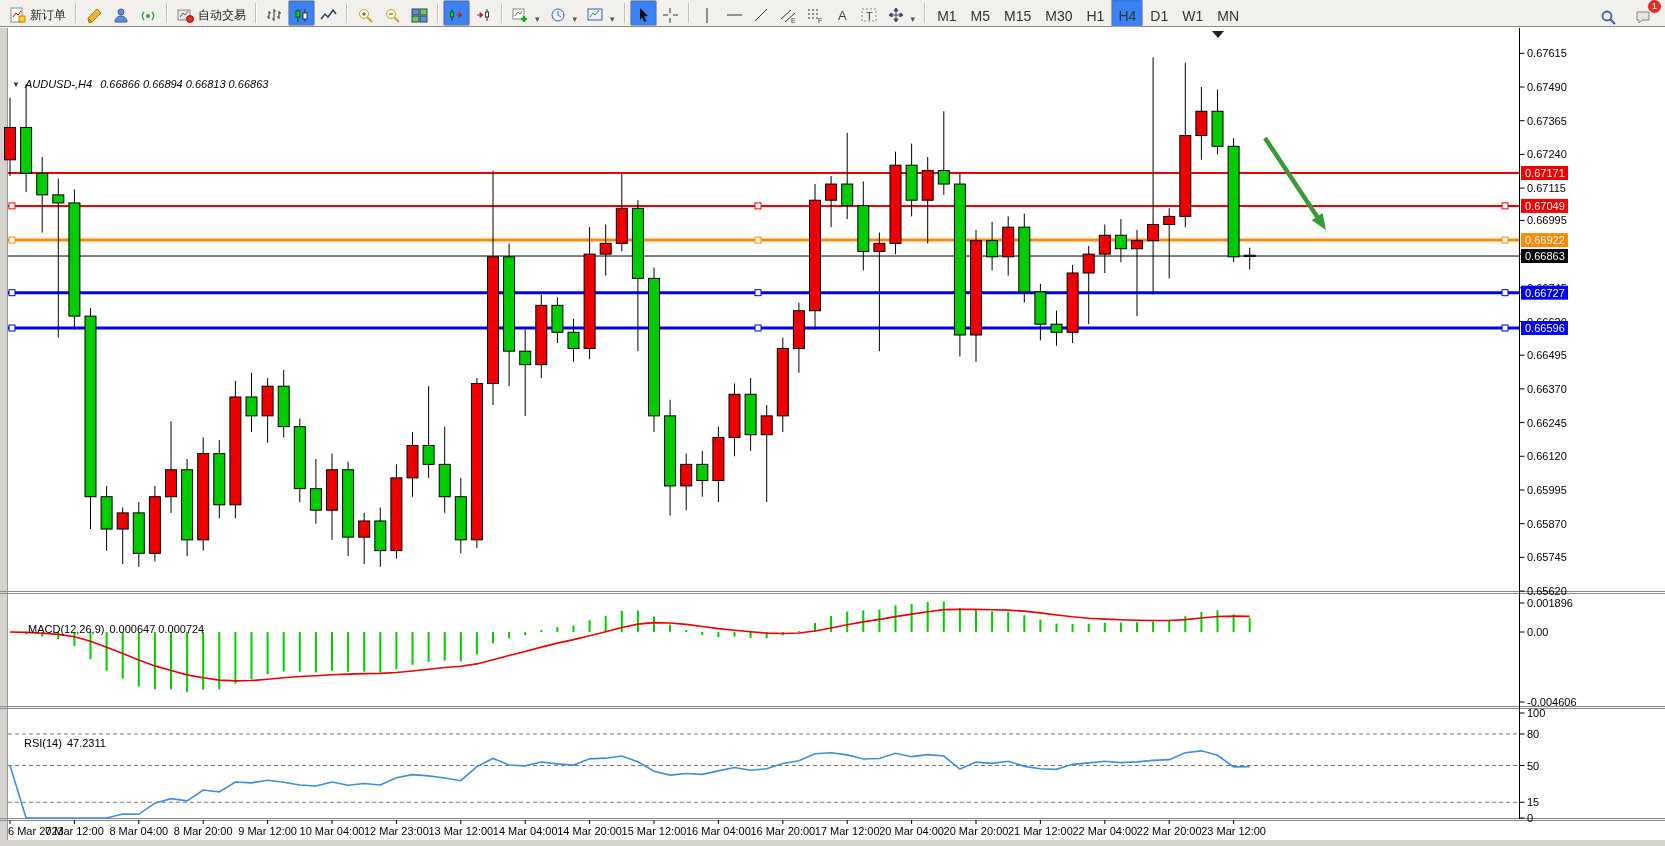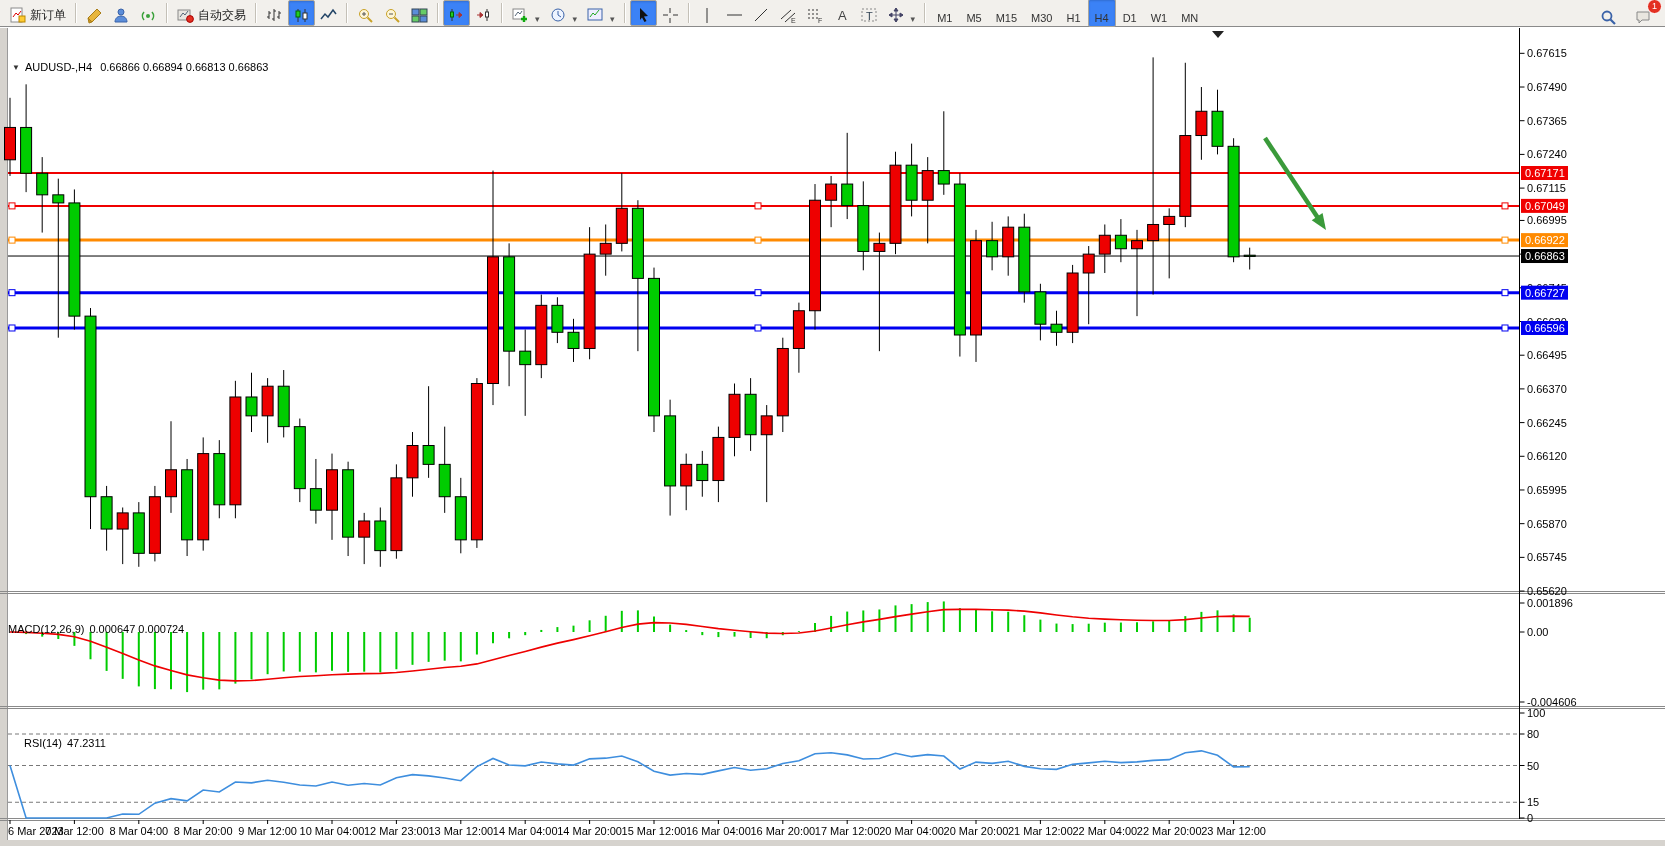--- a/index.html
+++ b/index.html
@@ -6,31 +6,31 @@
     font-family:"Liberation Sans","DejaVu Sans",sans-serif;}
   #app{position:relative;width:1665px;height:846px;background:#fff;}
   
   #toolbar{position:absolute;top:0;left:0;width:1665px;height:27px;background:#f2f0ec;
     border-bottom:1px solid #8a8a8a;display:flex;align-items:center;padding:0 4px;box-sizing:border-box;white-space:nowrap;}
   .tb-btn{display:inline-flex;align-items:flex-end;gap:4px;height:22px;padding:1px 4px;border:1px solid transparent;
     border-radius:2px;font-size:12px;color:#222;cursor:default;}
   .tb-btn.active{background:#3b82f6;border-color:#aaa69c;box-shadow:inset 0 1px 2px rgba(0,0,0,.15);}
   .tb-sep{display:inline-block;width:1px;height:20px;background:#c4c0b7;margin:0 4px;border-right:1px solid #fff;}
   .tb-caret{font-size:9px;color:#555;margin-left:2px;}
-  .tf-btn{font-size:11px;padding:2px 6px;color:#333;}
+  .tf-btn{font-size:14px;padding:2px 6px;color:#333;}
   #tb-right{position:absolute;right:8px;top:2px;display:flex;align-items:center;gap:8px;}
   .badge-red{position:absolute;top:-4px;right:-6px;background:#e33022;color:#fff;border-radius:50%;
     width:13px;height:13px;font-size:9px;line-height:13px;text-align:center;border:1px solid #fff;}
   .icon16{width:17px;height:17px;display:inline-block;}
   
   #chartwrap{position:absolute;top:28px;left:0;width:1665px;height:818px;background:#fff;}
   svg text{font-family:"Liberation Sans","DejaVu Sans",sans-serif;}
   .panel-header{position:absolute;font-size:11px;color:#000;z-index:5;}
-  #main-header{top:33px;left:12px;}
-  #macd-header{top:595px;left:8px;}
+  #main-header{top:50px;left:12px;font-style:italic;}
+  #macd-header{top:595px;left:28px;}
   #rsi-header{top:709px;left:24px;}
   .hdr-tri{font-size:8px;color:#333;margin-right:5px;vertical-align:1px;}
   .hdr-gap{display:inline-block;width:8px;}
 </style>
 </head>
 <body>
 
 <div id="app">
   <div id="toolbar">
       <span class="tb-btn">

